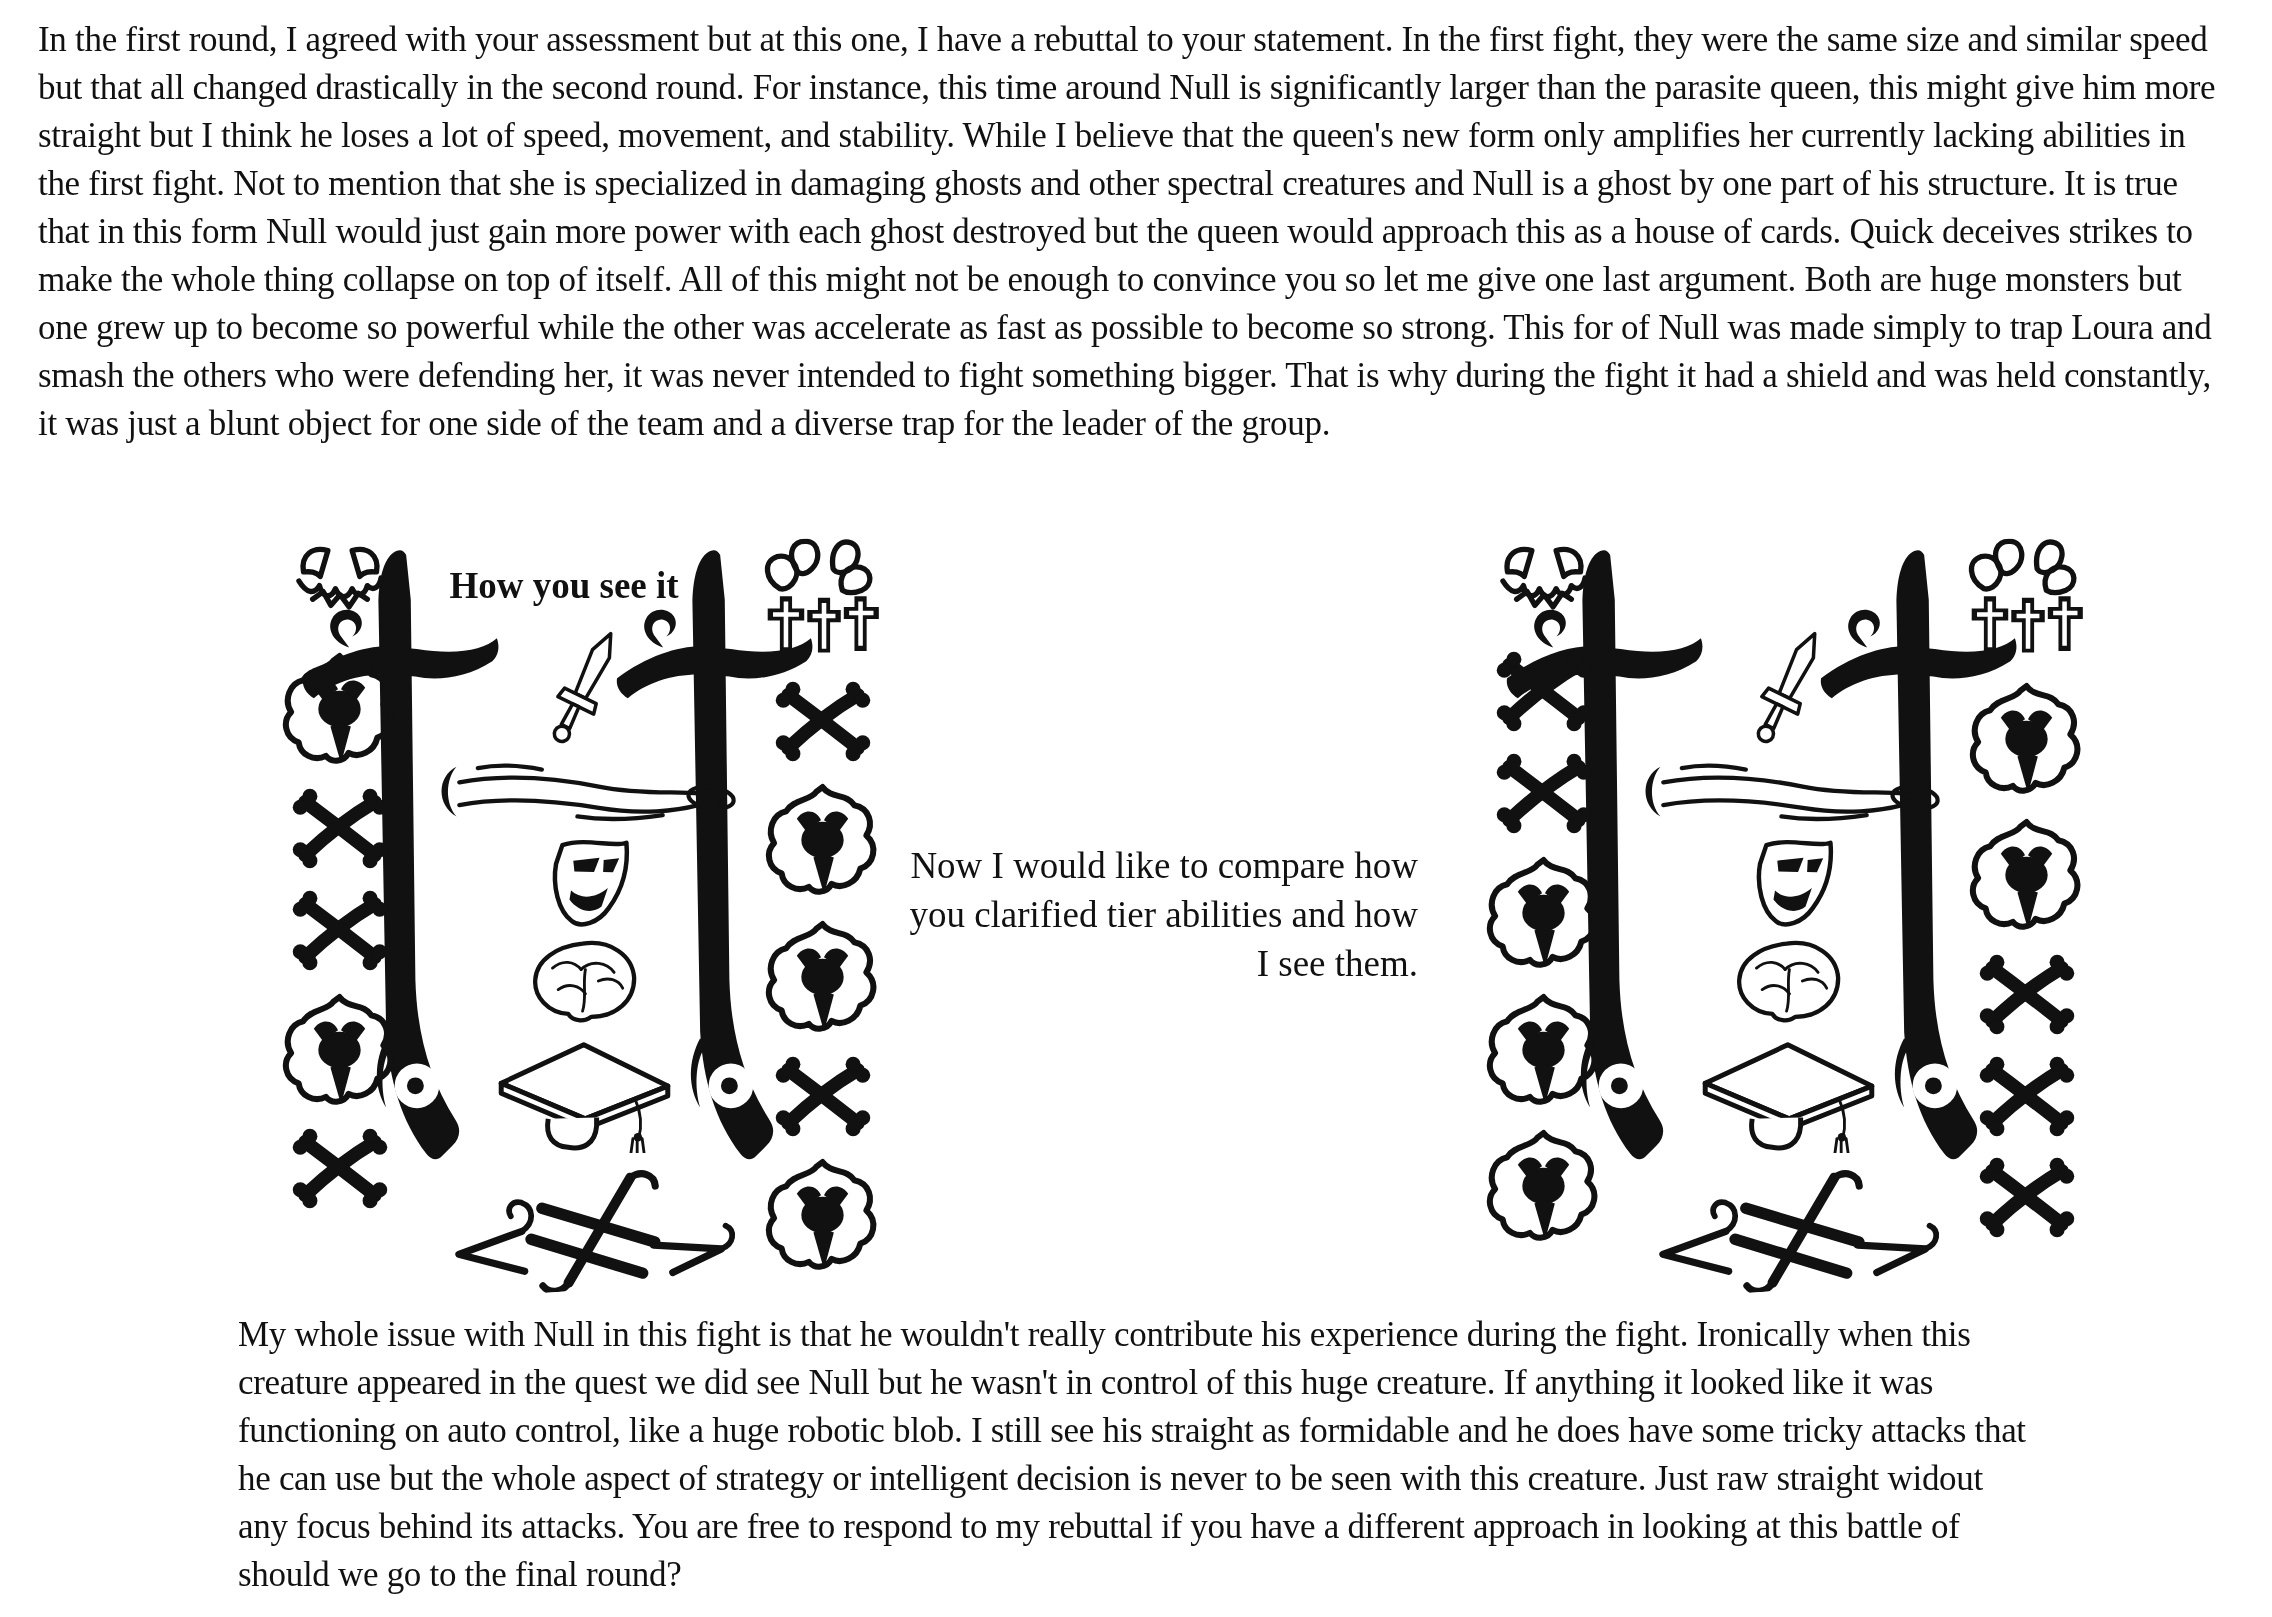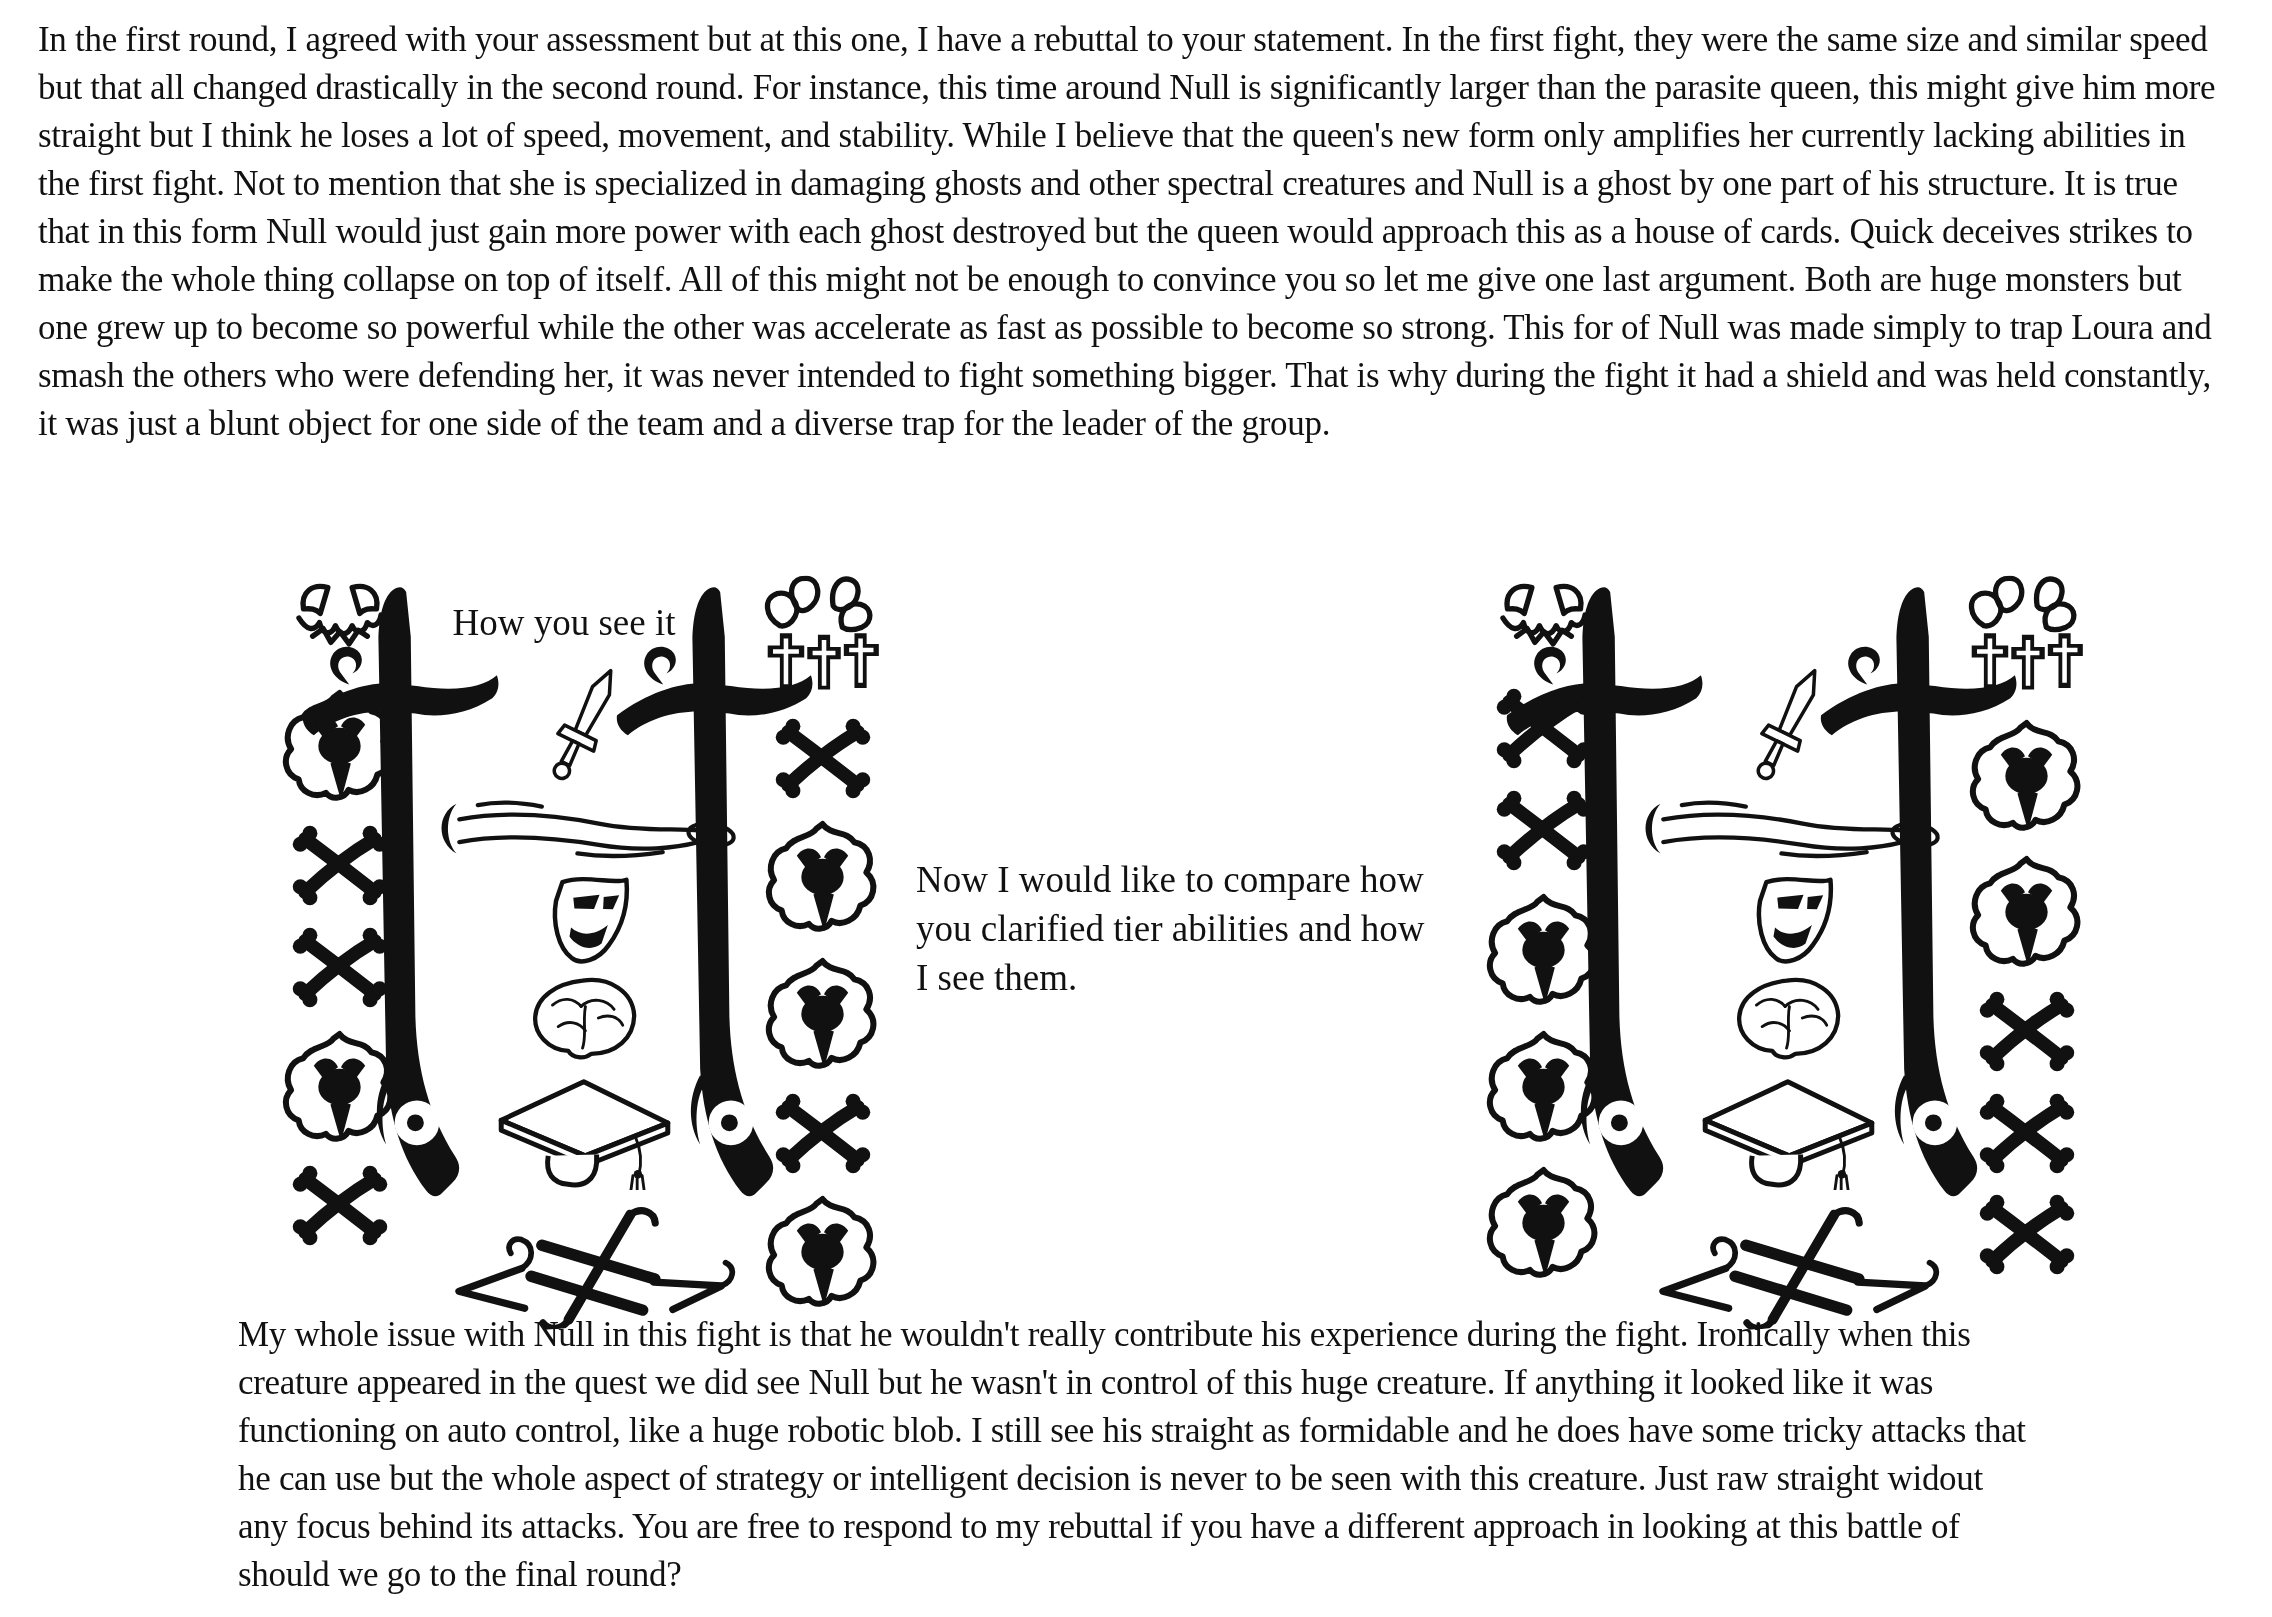--- a/index.html
+++ b/index.html
@@ -9,24 +9,24 @@
     background:var(--bg); color:var(--ink);
     font-family:"Liberation Serif","DejaVu Serif",serif;
   }
   .para{
     position:absolute; text-align:left; font-size:35px; line-height:48px;
     letter-spacing:-0.3px; margin:0; color:var(--ink);
   }
   .para.top{ left:38px; right:38px; top:16px; }
   .para.bottom{ left:238px; right:238px; top:1311px; }
   .caption{
-    position:absolute; left:902px; top:841px; width:516px; margin:14px;
-    text-align:left; font-size:37px; line-height:49px; color:var(--ink);
+    position:absolute; left:902px; top:841px; width:516px; margin:0;
+    text-align:right; font-size:37px; line-height:49px; color:var(--ink);
   }
-  .panel{ position:absolute; top:572px; width:620px; height:739px; }
+  .panel{ position:absolute; top:535px; width:620px; height:739px;font-weight:bold; }
   .panel.p-left{ left:274px; }
   .panel.p-right{ left:1478px; }
   .panel-title{
     position:absolute; top:29px; left:0; width:580px; text-align:center;
     font-size:37px; color:var(--ink); white-space:nowrap;
   }
   .bracket{ position:absolute; top:0; width:200px; height:674px; }
   .bracket.b-left{ left:26px; }
   .bracket.b-right{ left:340px; }
   .col{ position:absolute; display:flex; flex-direction:column; align-items:center; }

